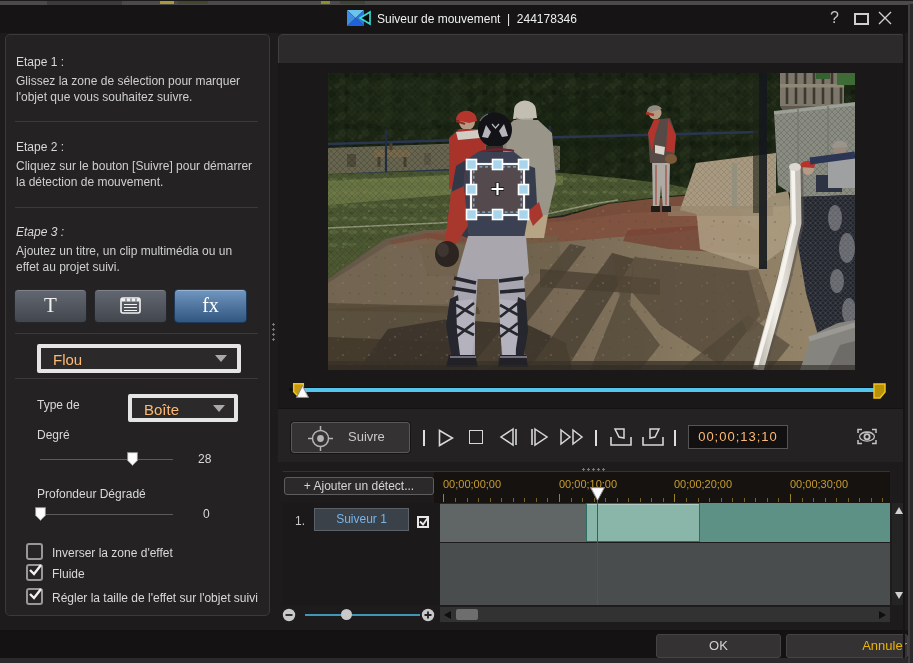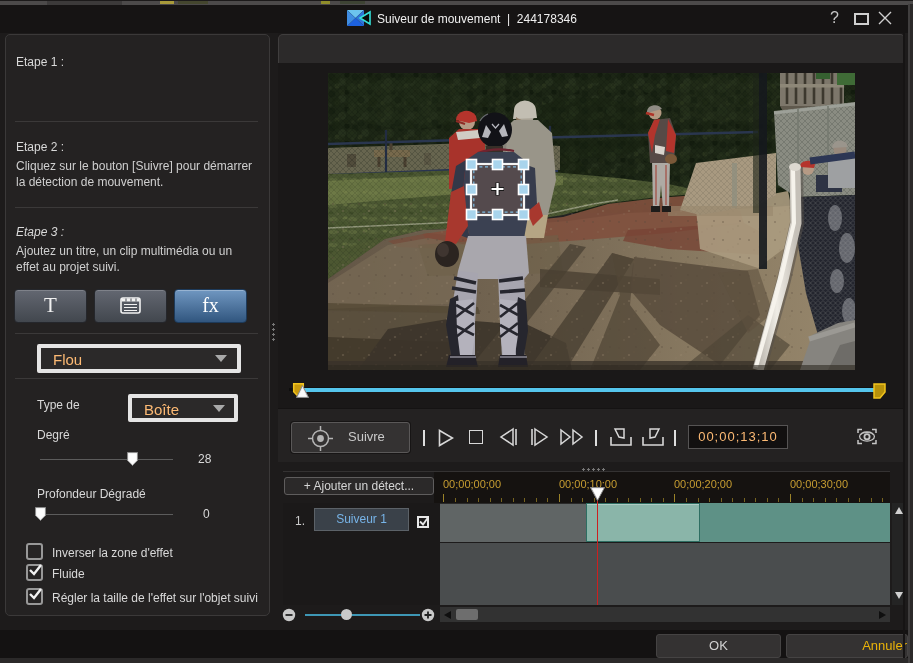--- a/index.html
+++ b/index.html
@@ -37,20 +37,21 @@
   <div class="abs" style="left:377px;top:12px;color:#efefef;font-size:12px;">Suiveur de mouvement&nbsp; |&nbsp; 244178346</div>
   <div class="abs" style="left:830px;top:9px;color:#c6c6c6;font-size:16px;font-weight:400;">?</div>
   <div class="abs" style="left:854px;top:13px;width:11px;height:8px;border:2px solid #cfcfcf;"></div>
   <svg class="abs" style="left:878px;top:11px;" width="14" height="14" viewBox="0 0 14 14">
     <path d="M1,1 L13,13 M13,1 L1,13" stroke="#cfcfcf" stroke-width="1.4"></path>
   </svg>
 
   <div class="abs" style="left:5px;top:34px;width:263px;height:580px;background:#242222;border:1px solid #3b3939;border-radius:5px;"></div>
 
   <div class="abs lbl" style="left:16px;top:55px;">Etape 1 :</div>
+  <div class="abs lbl" style="left:16px;top:73px;line-height:16px;color:#cfcfcf;">Glissez la zone de sélection pour marquer<br>l'objet que vous souhaitez suivre.</div>
   <div class="sep" style="top:121px;"></div>
 
   <div class="abs lbl" style="left:16px;top:140px;">Etape 2 :</div>
   <div class="abs lbl" style="left:16px;top:158px;line-height:16px;color:#cfcfcf;">Cliquez sur le bouton [Suivre] pour démarrer<br>la détection de mouvement.</div>
   <div class="sep" style="top:207px;"></div>
 
   <div class="abs lbl" style="left:16px;top:225px;font-style:italic;">Etape 3 :</div>
   <div class="abs lbl" style="left:16px;top:243px;line-height:16px;color:#cfcfcf;">Ajoutez un titre, un clip multimédia ou un<br>effet au projet suivi.</div>
 
   <div class="abs" style="left:14px;top:289px;width:71px;height:32px;border-radius:4px;background:linear-gradient(#636771,#42474e);border:1px solid #25272c;box-shadow:inset 0 1px 0 rgba(255,255,255,.18);text-align:center;">

